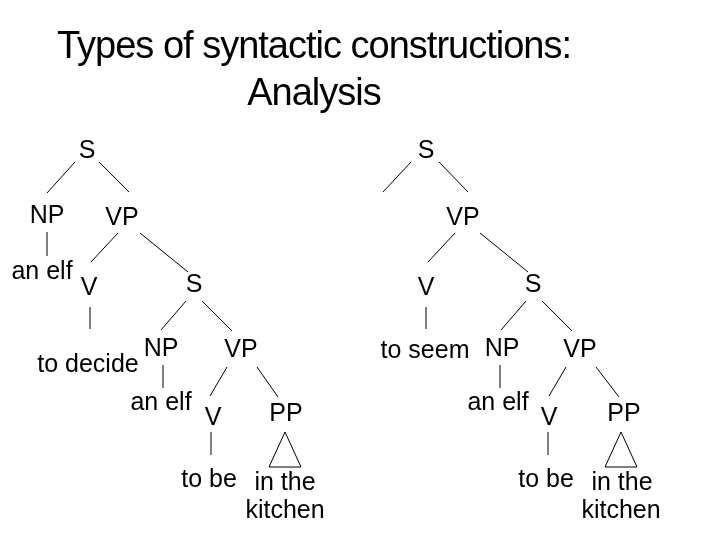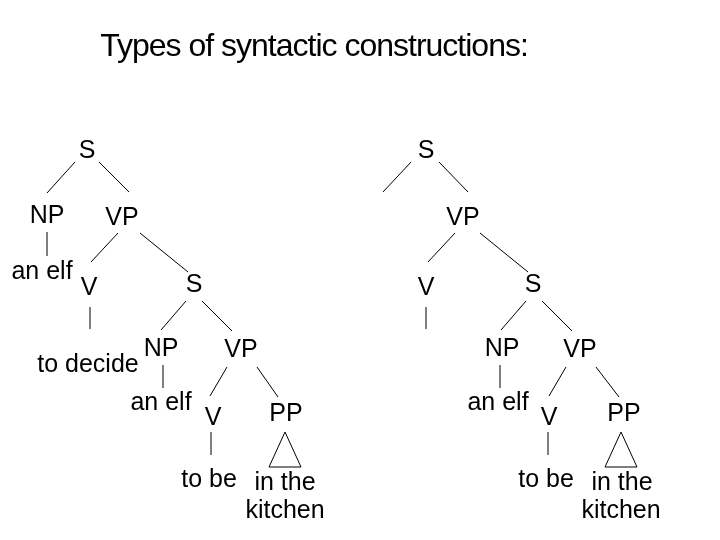--- a/index.html
+++ b/index.html
@@ -15,21 +15,21 @@
     overflow: hidden;
     font-family: "Liberation Sans", sans-serif;
     color: #000000;
   }
   .title-block {
     position: absolute;
     left: 0;
     top: 22px;
     width: 628px;
     text-align: center;
-    font-size: 32px;
+    font-size: 38px;
     line-height: 47px;
     letter-spacing: -1px;
     color: #000000;
   }
   .edges-svg {
     position: absolute;
     left: 0;
     top: 0;
     width: 720px;
     height: 540px;
@@ -43,20 +43,21 @@
     color: #000000;
   }
 </style>
 </head>
 <body>
 
 <div id="slide">
 
   <div class="title-block">
     <div>Types of syntactic constructions:</div>
+    <div>Analysis</div>
   </div>
 
   <svg class="edges-svg" viewBox="0 0 720 540" xmlns="http://www.w3.org/2000/svg" stroke="#000000" stroke-width="1" fill="none">
 
     <line x1="75" y1="162" x2="47" y2="193"></line>
     <line x1="99" y1="162" x2="129" y2="192"></line>
     <line x1="47" y1="232" x2="47" y2="256"></line>
     <line x1="118" y1="233" x2="91" y2="262"></line>
     <line x1="140" y1="233" x2="188" y2="272"></line>
     <line x1="90" y1="307" x2="90" y2="329"></line>
@@ -95,20 +96,21 @@
   <div class="node" style="left:213px; top:416px;">V</div>
   <div class="node" style="left:286px; top:412px;">PP</div>
   <div class="node" style="left:209px; top:478px;">to be</div>
   <div class="node" style="left:285px; top:481px;">in the</div>
   <div class="node" style="left:285px; top:509px;">kitchen</div>
 
   <div class="node" style="left:426px; top:149px;">S</div>
   <div class="node" style="left:463px; top:216px;">VP</div>
   <div class="node" style="left:426px; top:286px;">V</div>
   <div class="node" style="left:533px; top:283px;">S</div>
+  <div class="node" style="left:425px; top:349px;">to seem</div>
   <div class="node" style="left:502px; top:347px;">NP</div>
   <div class="node" style="left:580px; top:348px;">VP</div>
   <div class="node" style="left:498px; top:401px;">an elf</div>
   <div class="node" style="left:549px; top:416px;">V</div>
   <div class="node" style="left:624px; top:412px;">PP</div>
   <div class="node" style="left:546px; top:478px;">to be</div>
   <div class="node" style="left:622px; top:481px;">in the</div>
   <div class="node" style="left:621px; top:509px;">kitchen</div>
 
 </div>

